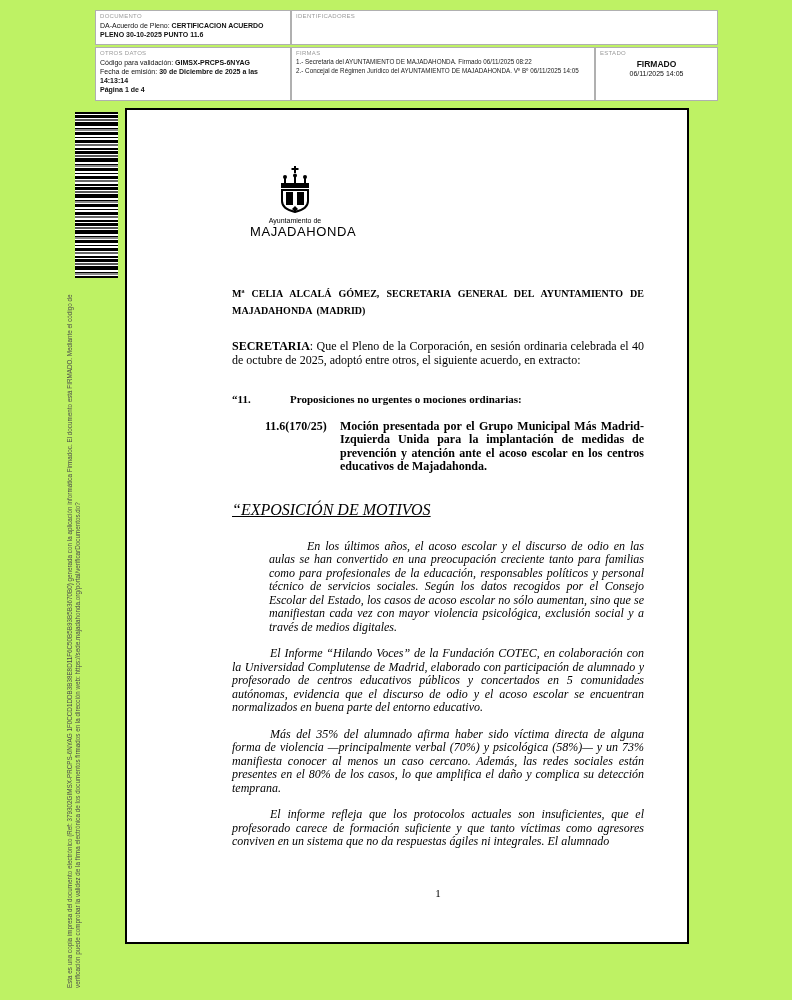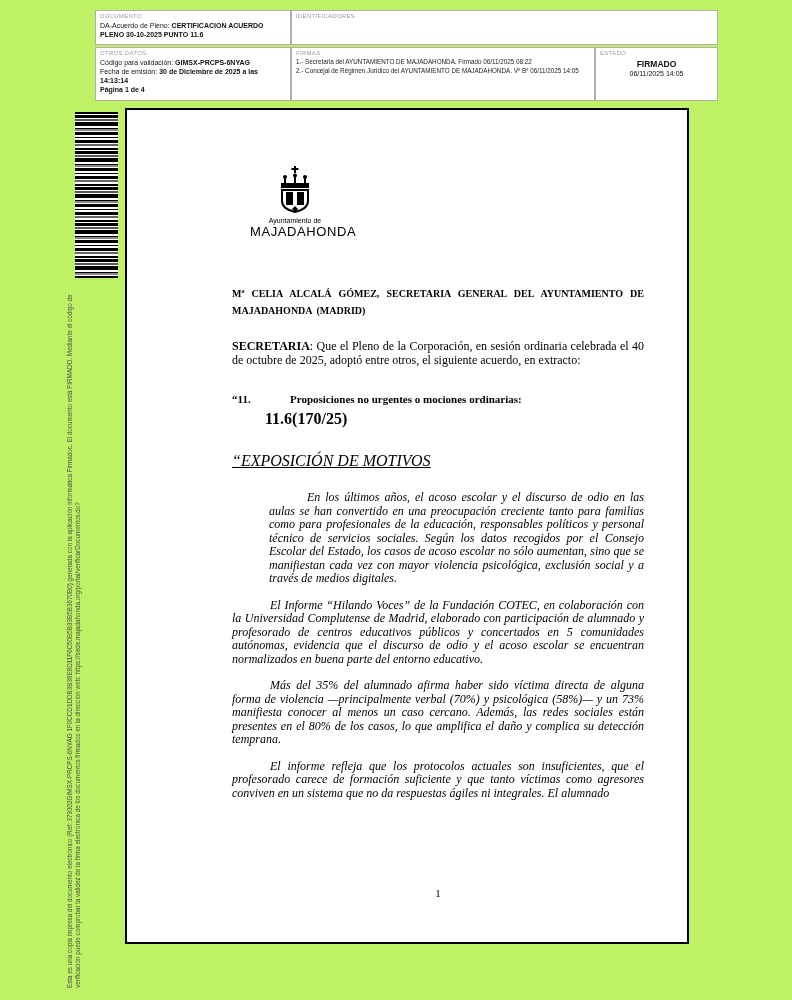--- a/index.html
+++ b/index.html
@@ -67,21 +67,21 @@
   
   .doc-title {
     margin-top:46px; font-size:10px; font-weight:bold;
     text-align:justify; line-height:17px; word-spacing:2px;
   }
   .para { font-size:12px; line-height:13.5px; text-align:justify; }
   .p-certifico { margin-top:21px; }
   .p-certifico b { font-weight:bold; }
   .item11 { margin-top:26px; display:flex; font-weight:bold; font-size:11px; line-height:13.5px; }
   .item11 .num { width:58px; flex:none; }
-  .item116 { margin-top:5px; margin-left:33px; display:flex; font-size:16px; line-height:13.5px; }
+  .item116 { margin-top:13px; margin-left:33px; display:flex; font-size:12px; line-height:13.5px; }
   .item116 .num { width:75px; flex:none; font-weight:bold; }
   .item116 .txt { flex:1; font-weight:bold; text-align:justify; }
   .p-cuenta { margin-top:16px; text-indent:38px; }
   .exposicion {
     margin-top:27px; font-size:16px; font-style:italic;
   }
   .exposicion span { text-decoration:underline; }
   .p-italic { font-style:italic; text-indent:38px; margin-top:13px; }
   .p-first  { margin-top:21px;margin-left:37px; }
   .page-number {
@@ -160,20 +160,21 @@
         <b>SECRETARIA</b><span>: Que el Pleno de la Corporación, en sesión ordinaria celebrada el 40 de octubre de 2025, adoptó entre otros, el siguiente acuerdo, en extracto:</span>
       </div>
 
       <div class="item11">
         <span class="num">“11.</span>
         <span>Proposiciones no urgentes o mociones ordinarias:</span>
       </div>
 
       <div class="item116">
         <span class="num">11.6(170/25)</span>
+        <span class="txt">Moción presentada por el Grupo Municipal Más Madrid-Izquierda Unida para la implantación de medidas de prevención y atención ante el acoso escolar en los centros educativos de Majadahonda.</span>
       </div>
 
 
       <div class="exposicion"><span>“EXPOSICIÓN DE MOTIVOS</span></div>
 
       <div class="para p-italic p-first">En los últimos años, el acoso escolar y el discurso de odio en las aulas se han convertido en una preocupación creciente tanto para familias como para profesionales de la educación, responsables políticos y personal técnico de servicios sociales. Según los datos recogidos por el Consejo Escolar del Estado, los casos de acoso escolar no sólo aumentan, sino que se manifiestan cada vez con mayor violencia psicológica, exclusión social y a través de medios digitales.</div>
       <div class="para p-italic">El Informe “Hilando Voces” de la Fundación COTEC, en colaboración con la Universidad Complutense de Madrid, elaborado con participación de alumnado y profesorado de centros educativos públicos y concertados en 5 comunidades autónomas, evidencia que el discurso de odio y el acoso escolar se encuentran normalizados en buena parte del entorno educativo.</div>
       <div class="para p-italic">Más del 35% del alumnado afirma haber sido víctima directa de alguna forma de violencia —principalmente verbal (70%) y psicológica (58%)— y un 73% manifiesta conocer al menos un caso cercano. Además, las redes sociales están presentes en el 80% de los casos, lo que amplifica el daño y complica su detección temprana.</div>
       <div class="para p-italic">El informe refleja que los protocolos actuales son insuficientes, que el profesorado carece de formación suficiente y que tanto víctimas como agresores conviven en un sistema que no da respuestas ágiles ni integrales. El alumnado</div>
 

